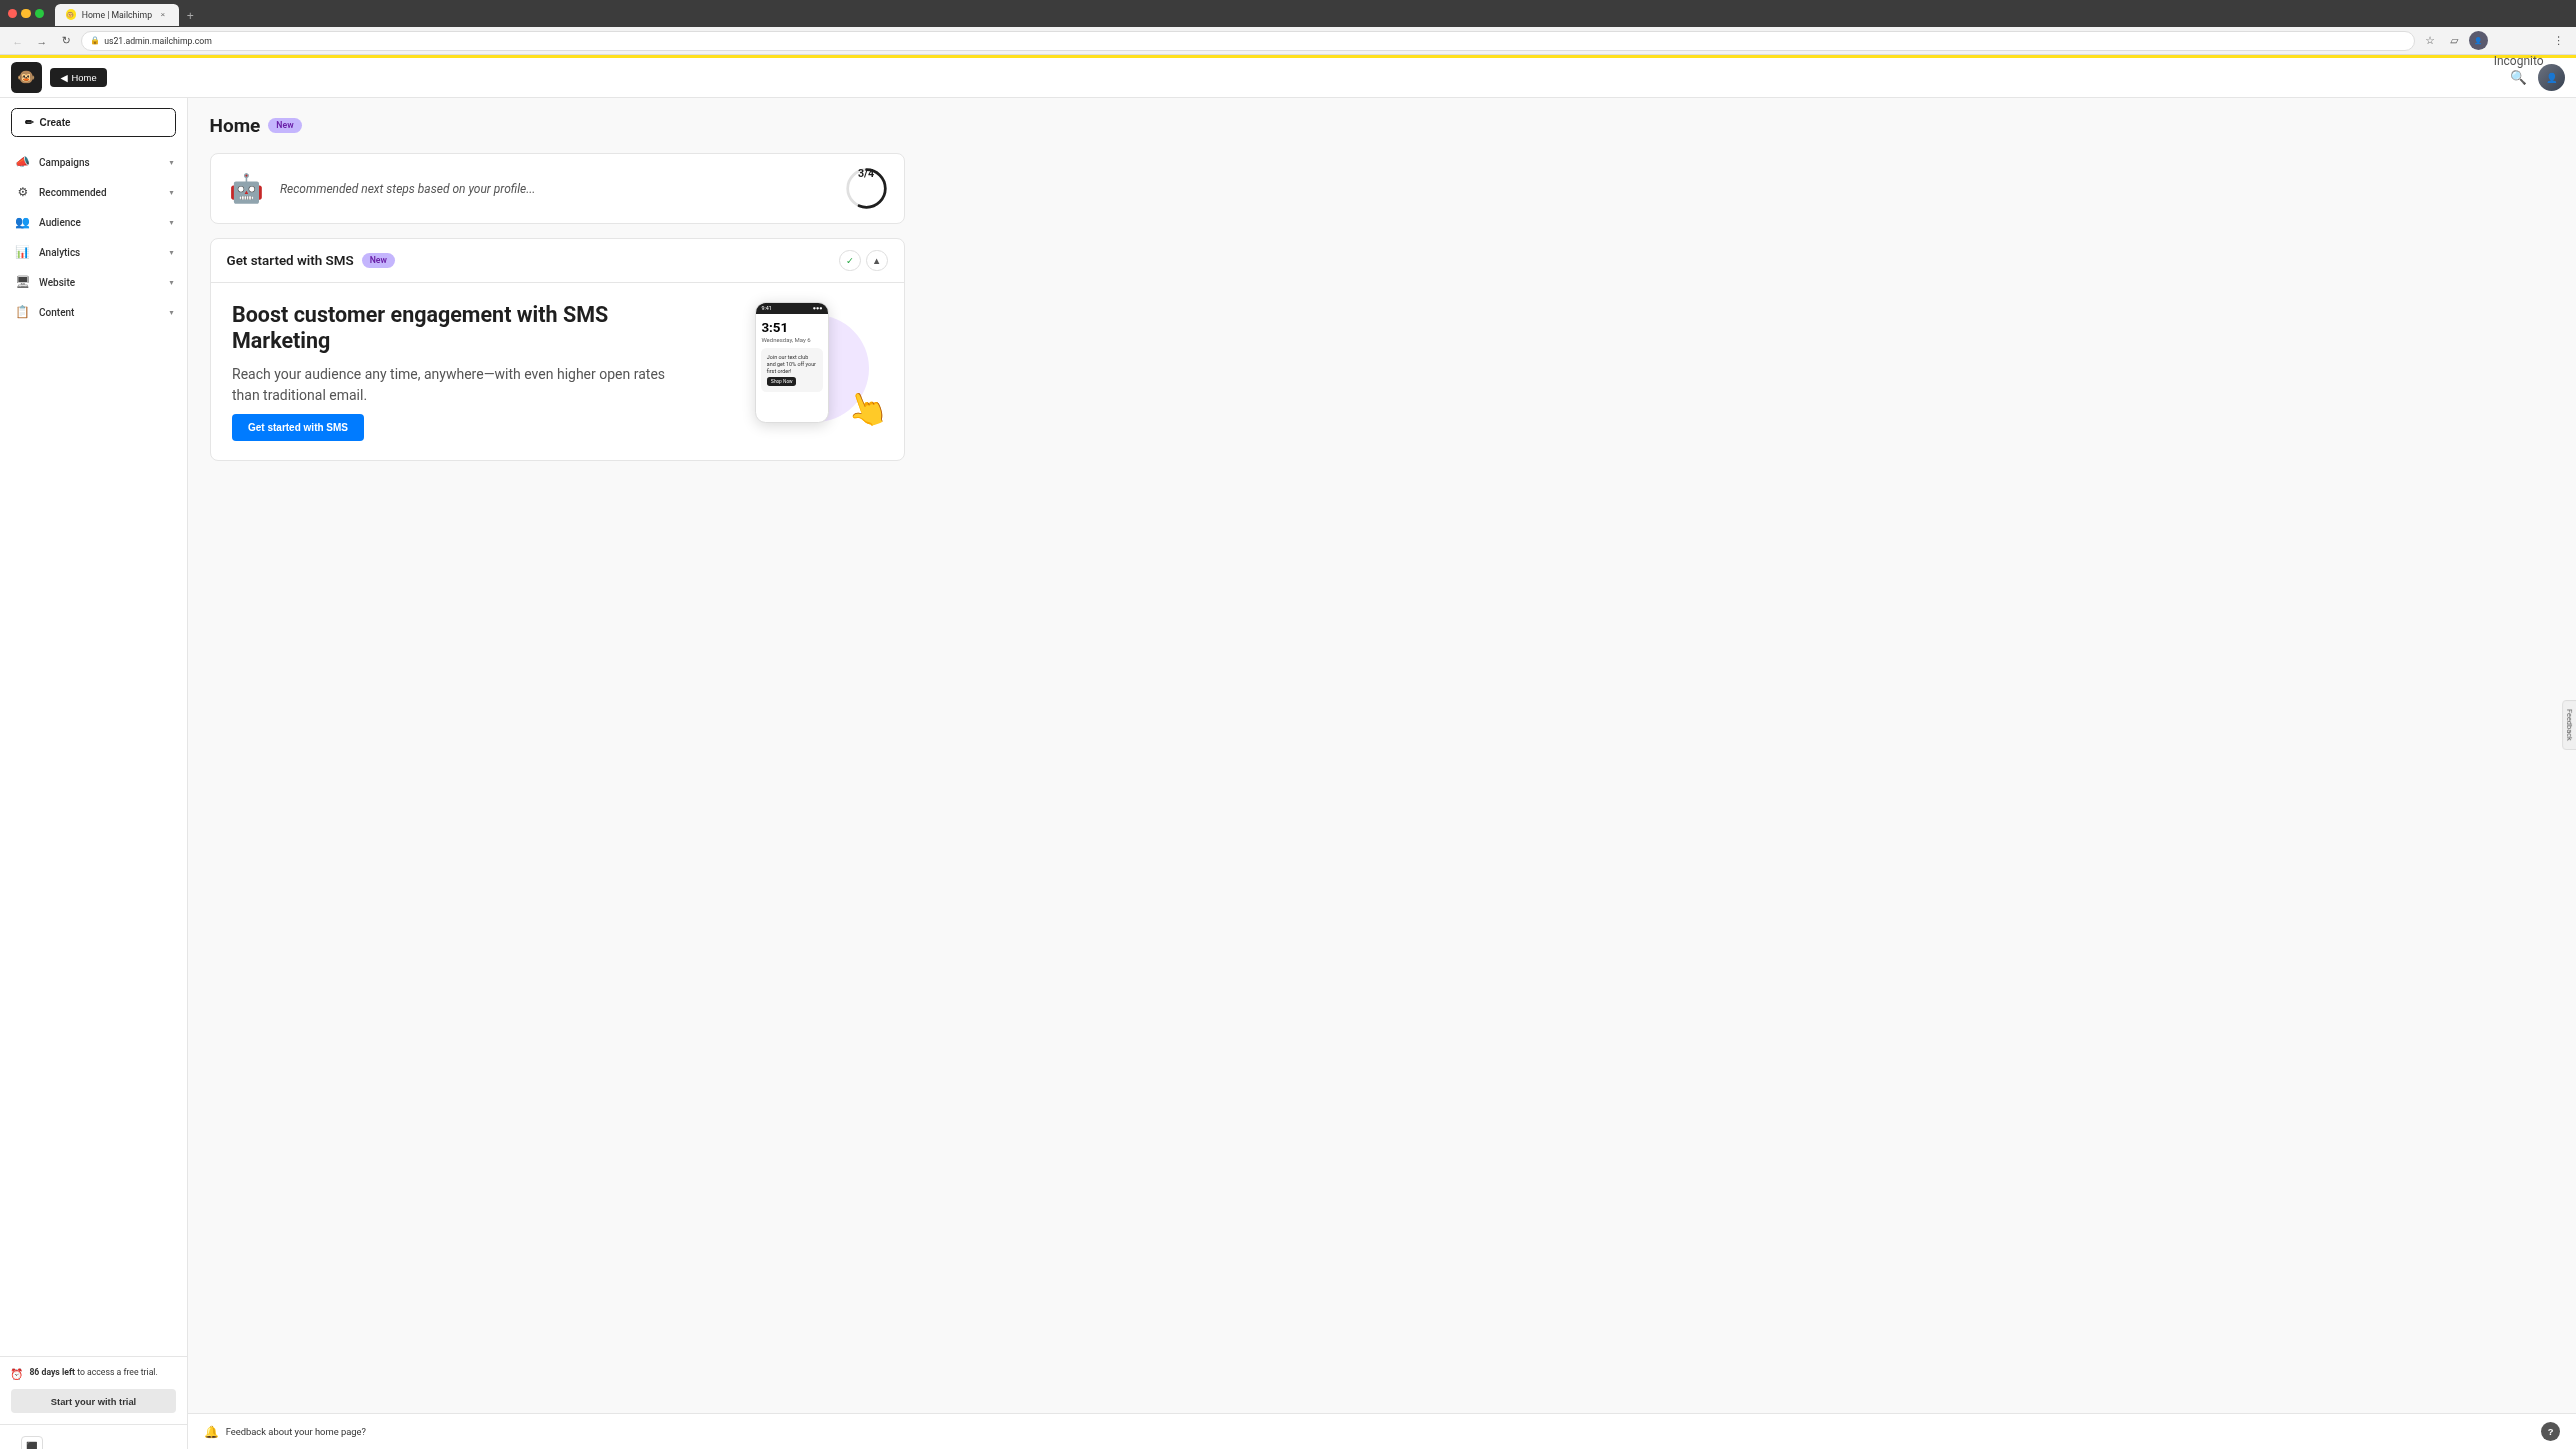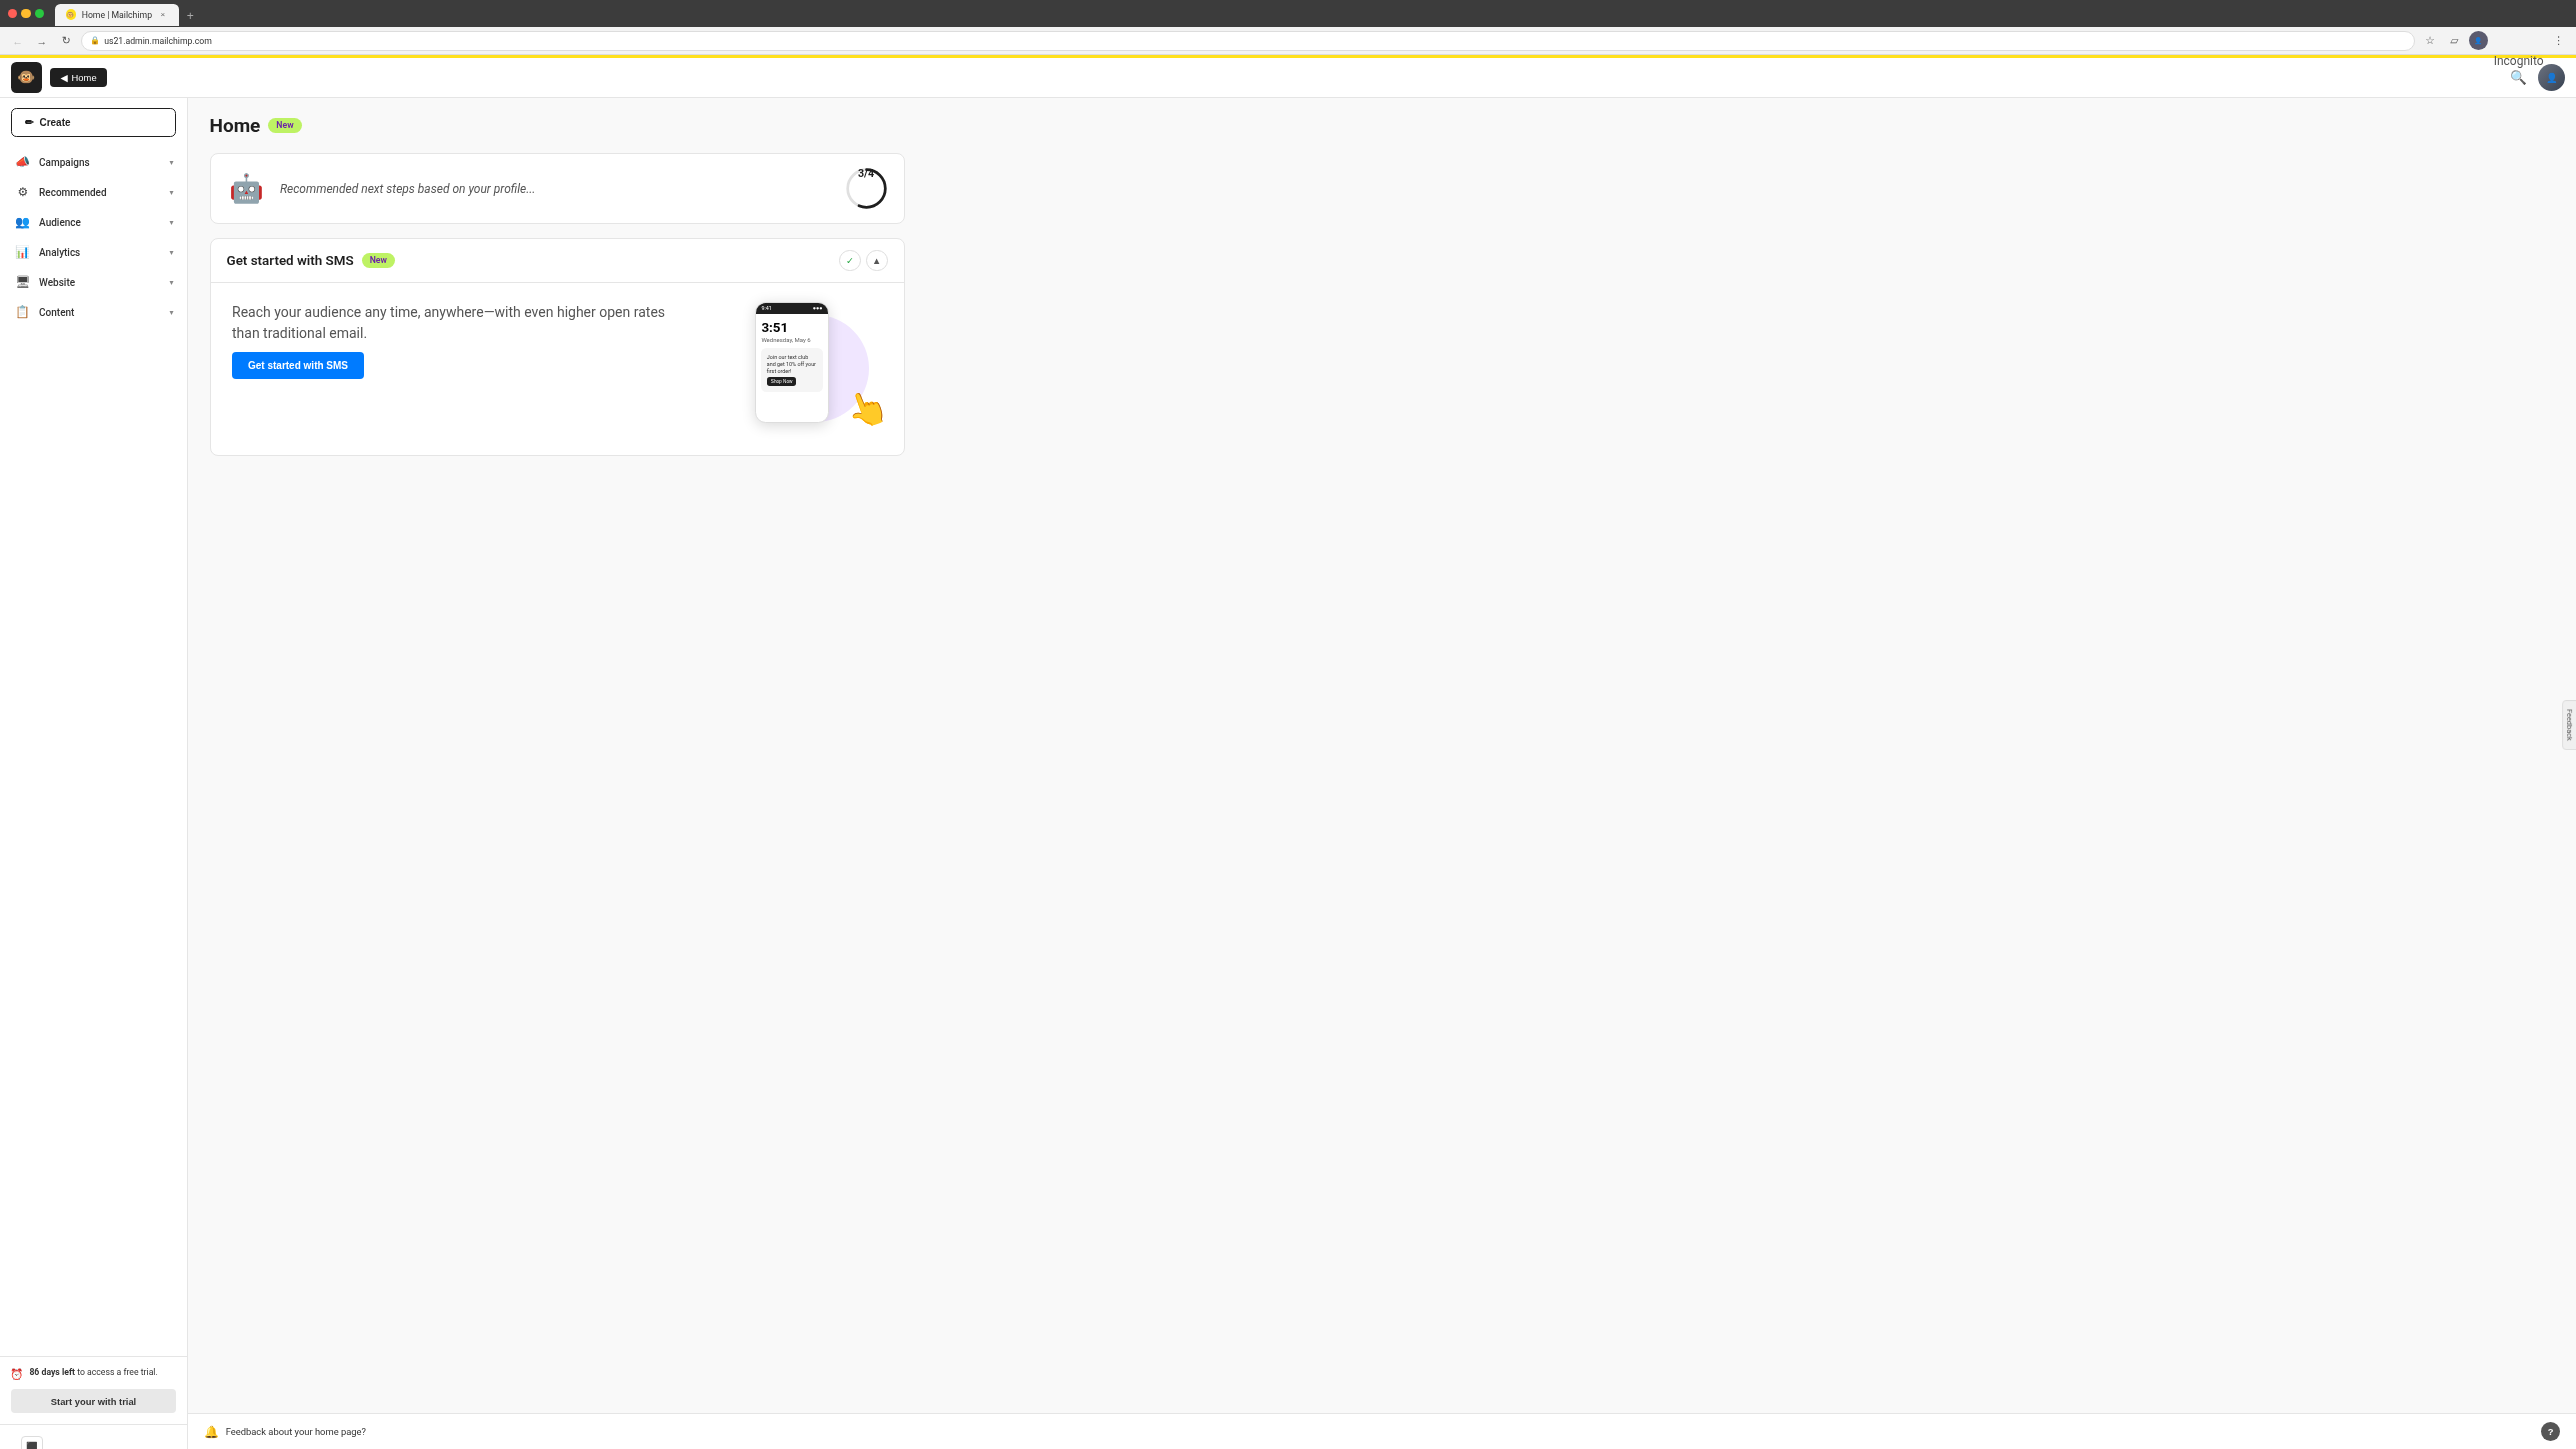--- a/index.html
+++ b/index.html
@@ -303,21 +303,21 @@
       align-items: center;
       gap: 8px;
       margin-bottom: 16px;
     }
     .page-title {
       font-size: 19px;
       font-weight: 700;
       color: #1f1f1f;
     }
     .new-badge {
-      background: #bef264;
+      background: #c4b5fd;
       color: #6b21a8;
       border-radius: 8px;
       padding: 2.7px 8px;
       font-size: 8.7px;
       font-weight: 600;
     }
 
     
     .recommended-section {
       background: white;
@@ -721,20 +721,21 @@
               <span>✓</span>
             </button>
             <button class="sms-collapse-btn">
               <span>▲</span>
             </button>
           </div>
         </div>
 
         <div class="sms-body">
           <div class="sms-copy">
+            <h2 class="sms-headline">Boost customer engagement with SMS Marketing</h2>
             <p class="sms-description">Reach your audience any time, anywhere—with even higher open rates than traditional email.</p>
             <button class="sms-cta-btn">Get started with SMS</button>
           </div>
 
           <div class="sms-illustration">
             <div class="phone-bg-circle"></div>
             <div class="phone-mockup" style="z-index:1; position:relative;">
               <div class="phone-status-bar">
                 <span>9:41</span>
                 <span>●●●</span>

